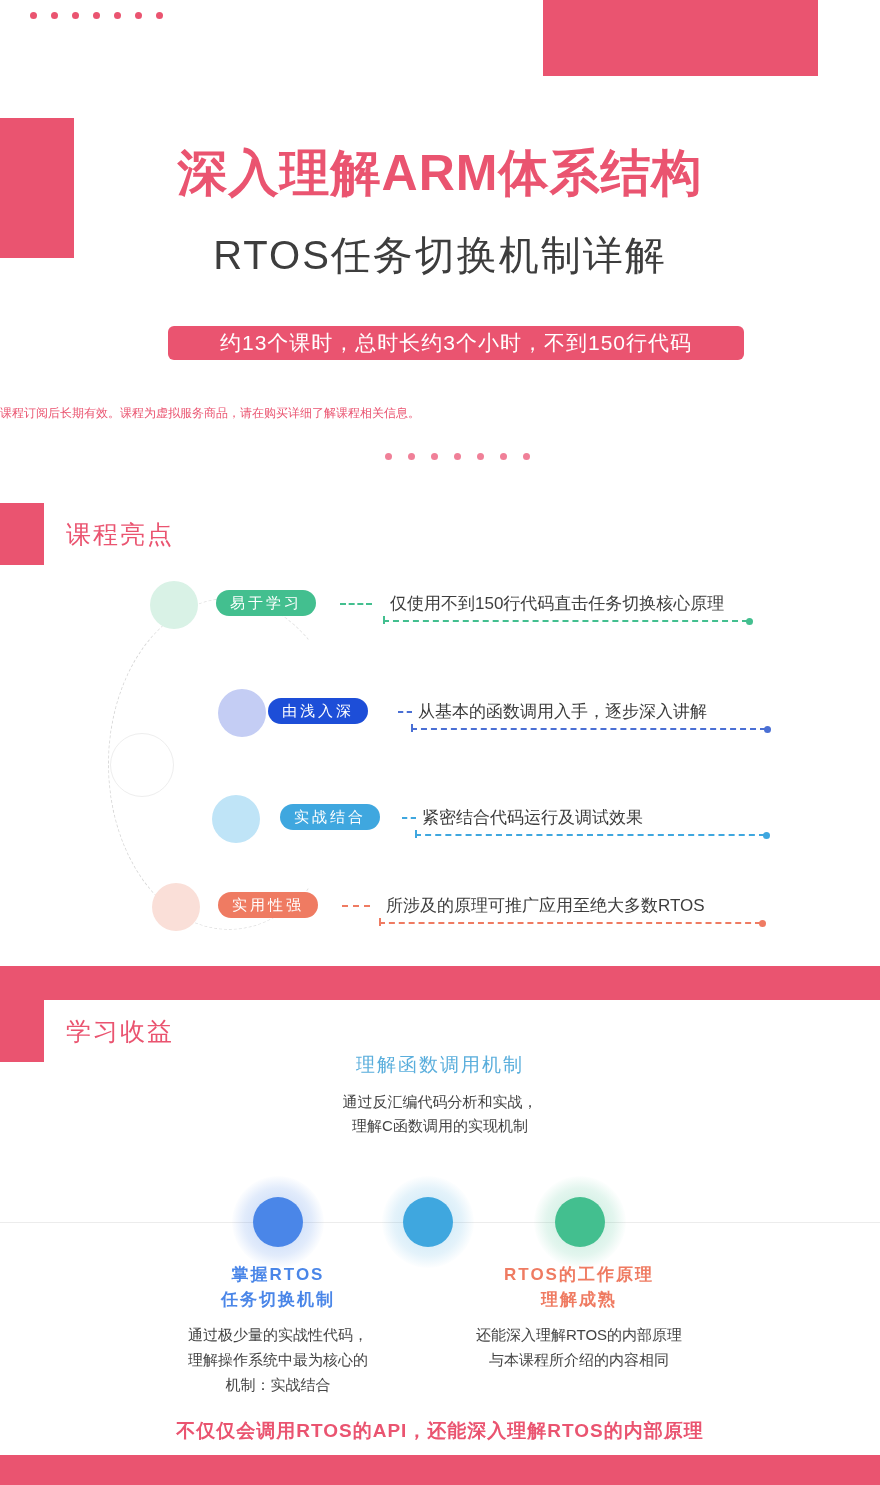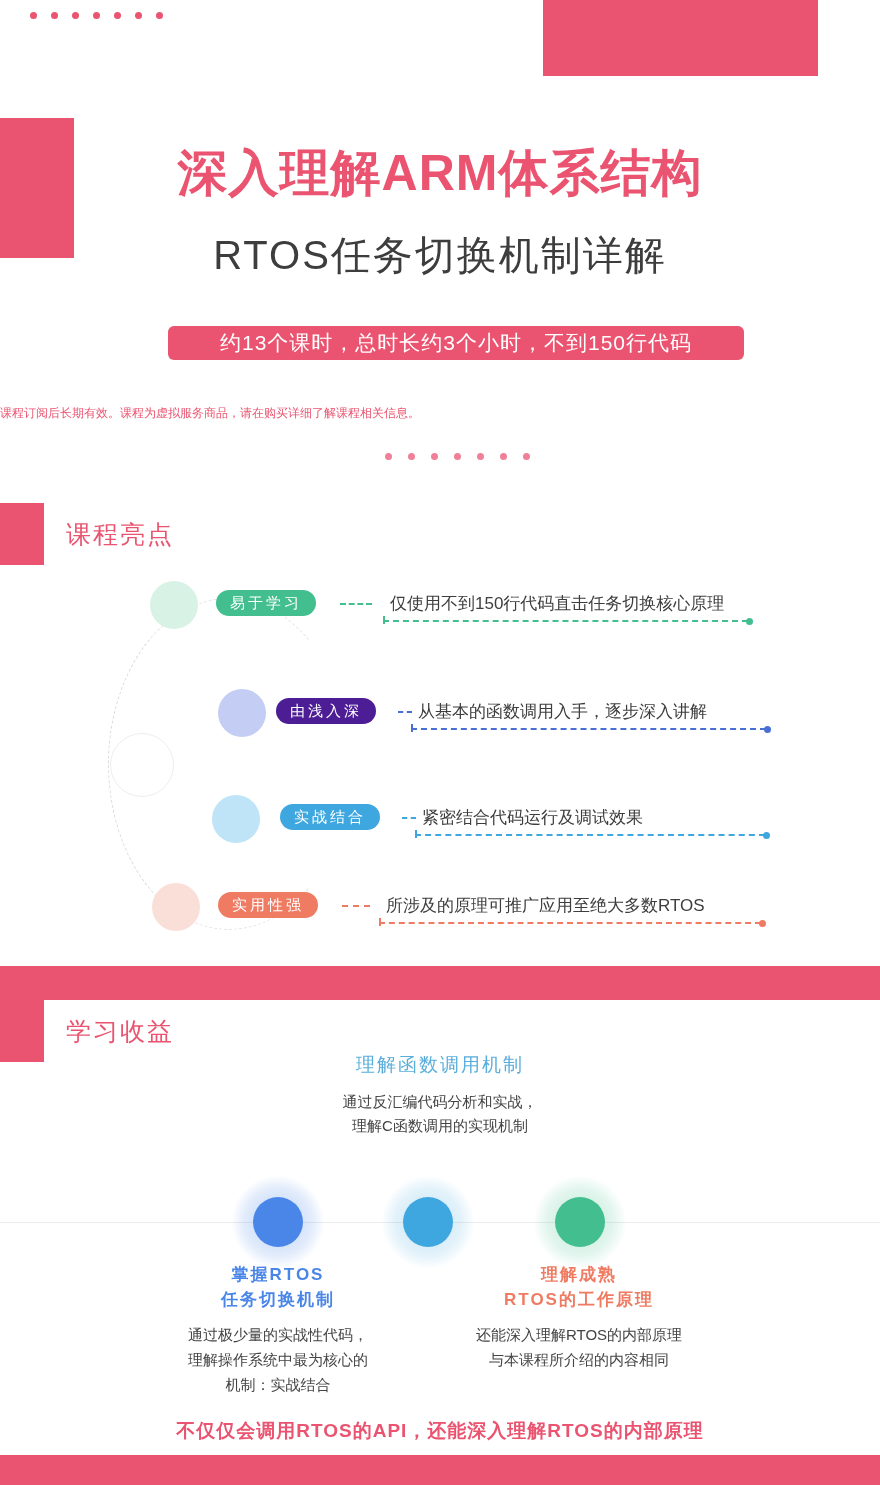--- a/index.html
+++ b/index.html
@@ -357,21 +357,21 @@
     <div class="hl-bubble" style="left:0; background:#d9f2e6;"></div>
     <div class="hl-tag" style="left:66px; background:#43bf8f;">易于学习</div>
     <div class="hl-dashlead" style="left:190px; width:32px; border-color:#43bf8f;"></div>
     <div class="hl-text" style="left:240px;">仅使用不到150行代码直击任务切换核心原理</div>
     <div class="hl-underline" style="left:233px; width:365px; border-color:#43bf8f; color:#43bf8f;"></div>
     <div class="hl-enddot" style="left:596px; background:#43bf8f;"></div>
   </div>
 
   <div class="hl-row" style="left:218px; top:128px; width:620px;">
     <div class="hl-bubble" style="left:0; background:#c4cdf4;"></div>
-    <div class="hl-tag" style="left:58px; background:#4c1d95;">由浅入深</div>
+    <div class="hl-tag" style="left:50px; background:#1d4ed8;">由浅入深</div>
     <div class="hl-dashlead" style="left:180px; width:14px; border-color:#4a6fd4;"></div>
     <div class="hl-text" style="left:200px;">从基本的函数调用入手，逐步深入讲解</div>
     <div class="hl-underline" style="left:193px; width:355px; border-color:#4a6fd4; color:#4a6fd4;"></div>
     <div class="hl-enddot" style="left:546px; background:#4a6fd4;"></div>
   </div>
 
   <div class="hl-row" style="left:212px; top:234px; width:620px;">
     <div class="hl-bubble" style="left:0; background:#bfe4f7;"></div>
     <div class="hl-tag" style="left:68px; background:#3fa7df;">实战结合</div>
     <div class="hl-dashlead" style="left:190px; width:14px; border-color:#3fa7df;"></div>
@@ -415,22 +415,22 @@
     <div>掌握RTOS</div>
     <div>任务切换机制</div>
   </div>
   <div class="benefit-desc" style="left:133px;">
     <div>通过极少量的实战性代码，</div>
     <div>理解操作系统中最为核心的</div>
     <div>机制：实战结合</div>
   </div>
 
   <div class="benefit-title" style="left:434px; color:#ef7b62;">
+    <div>RTOS的工作原理</div>
     <div>理解成熟</div>
-    <div>RTOS的工作原理</div>
   </div>
   <div class="benefit-desc" style="left:434px;">
     <div>还能深入理解RTOS的内部原理</div>
     <div>与本课程所介绍的内容相同</div>
   </div>
 
   <div id="benefit-footer">不仅仅会调用RTOS的API，还能深入理解RTOS的内部原理</div>
 </div>
 
 </body></html>

